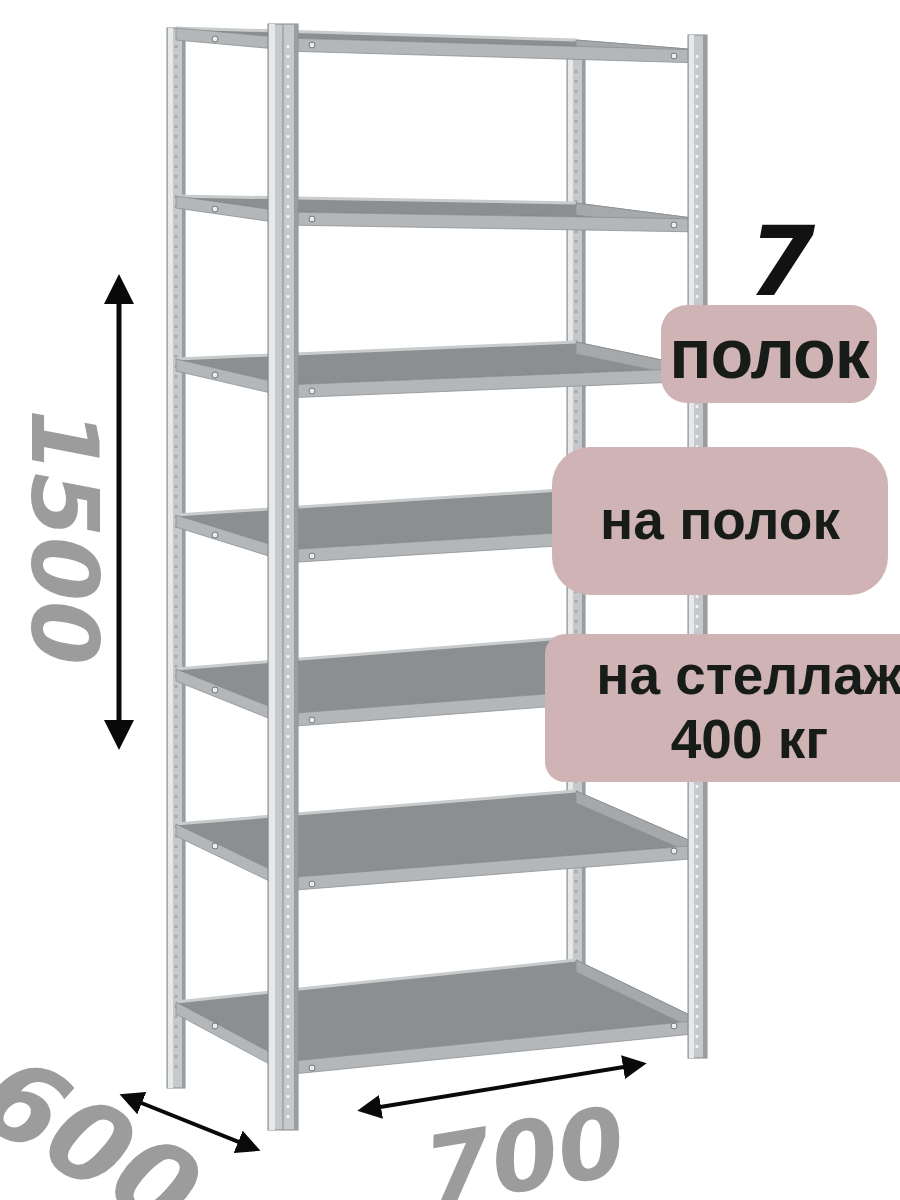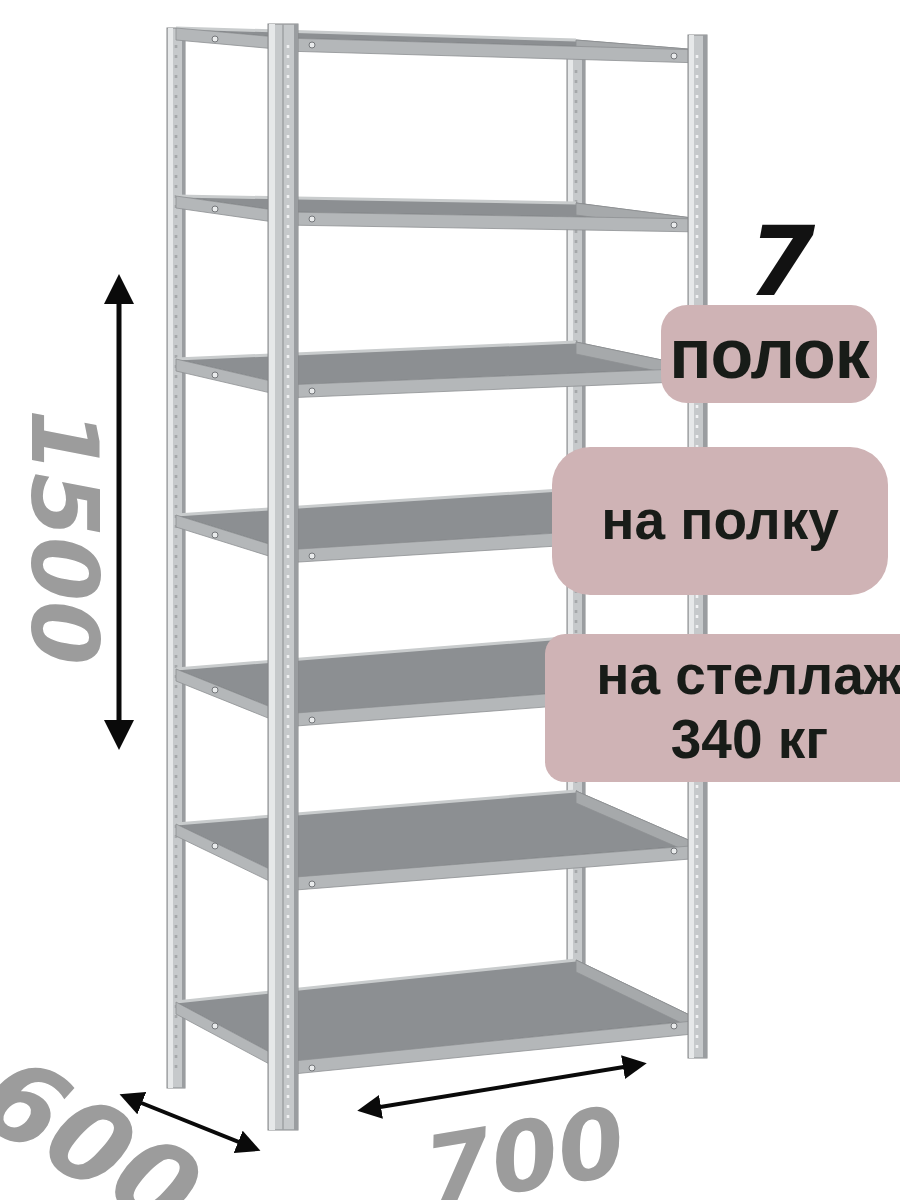--- a/index.html
+++ b/index.html
@@ -174,21 +174,21 @@
   <div class="dim" id="dim-depth">600</div>
   <div class="dim" id="dim-width">700</div>
 
   <div class="count-number">7</div>
 
   <div class="badge" id="badge-shelves">
     <span>полок</span>
   </div>
 
   <div class="badge" id="badge-per-shelf">
-    <span>на полку</span>
+    <span>на полок</span>
   </div>
 
   <div class="badge" id="badge-per-rack">
     <span>на стеллаж</span>
-    <span>340 кг</span>
+    <span>400 кг</span>
   </div>
 
 </div>
 
 </body></html>

